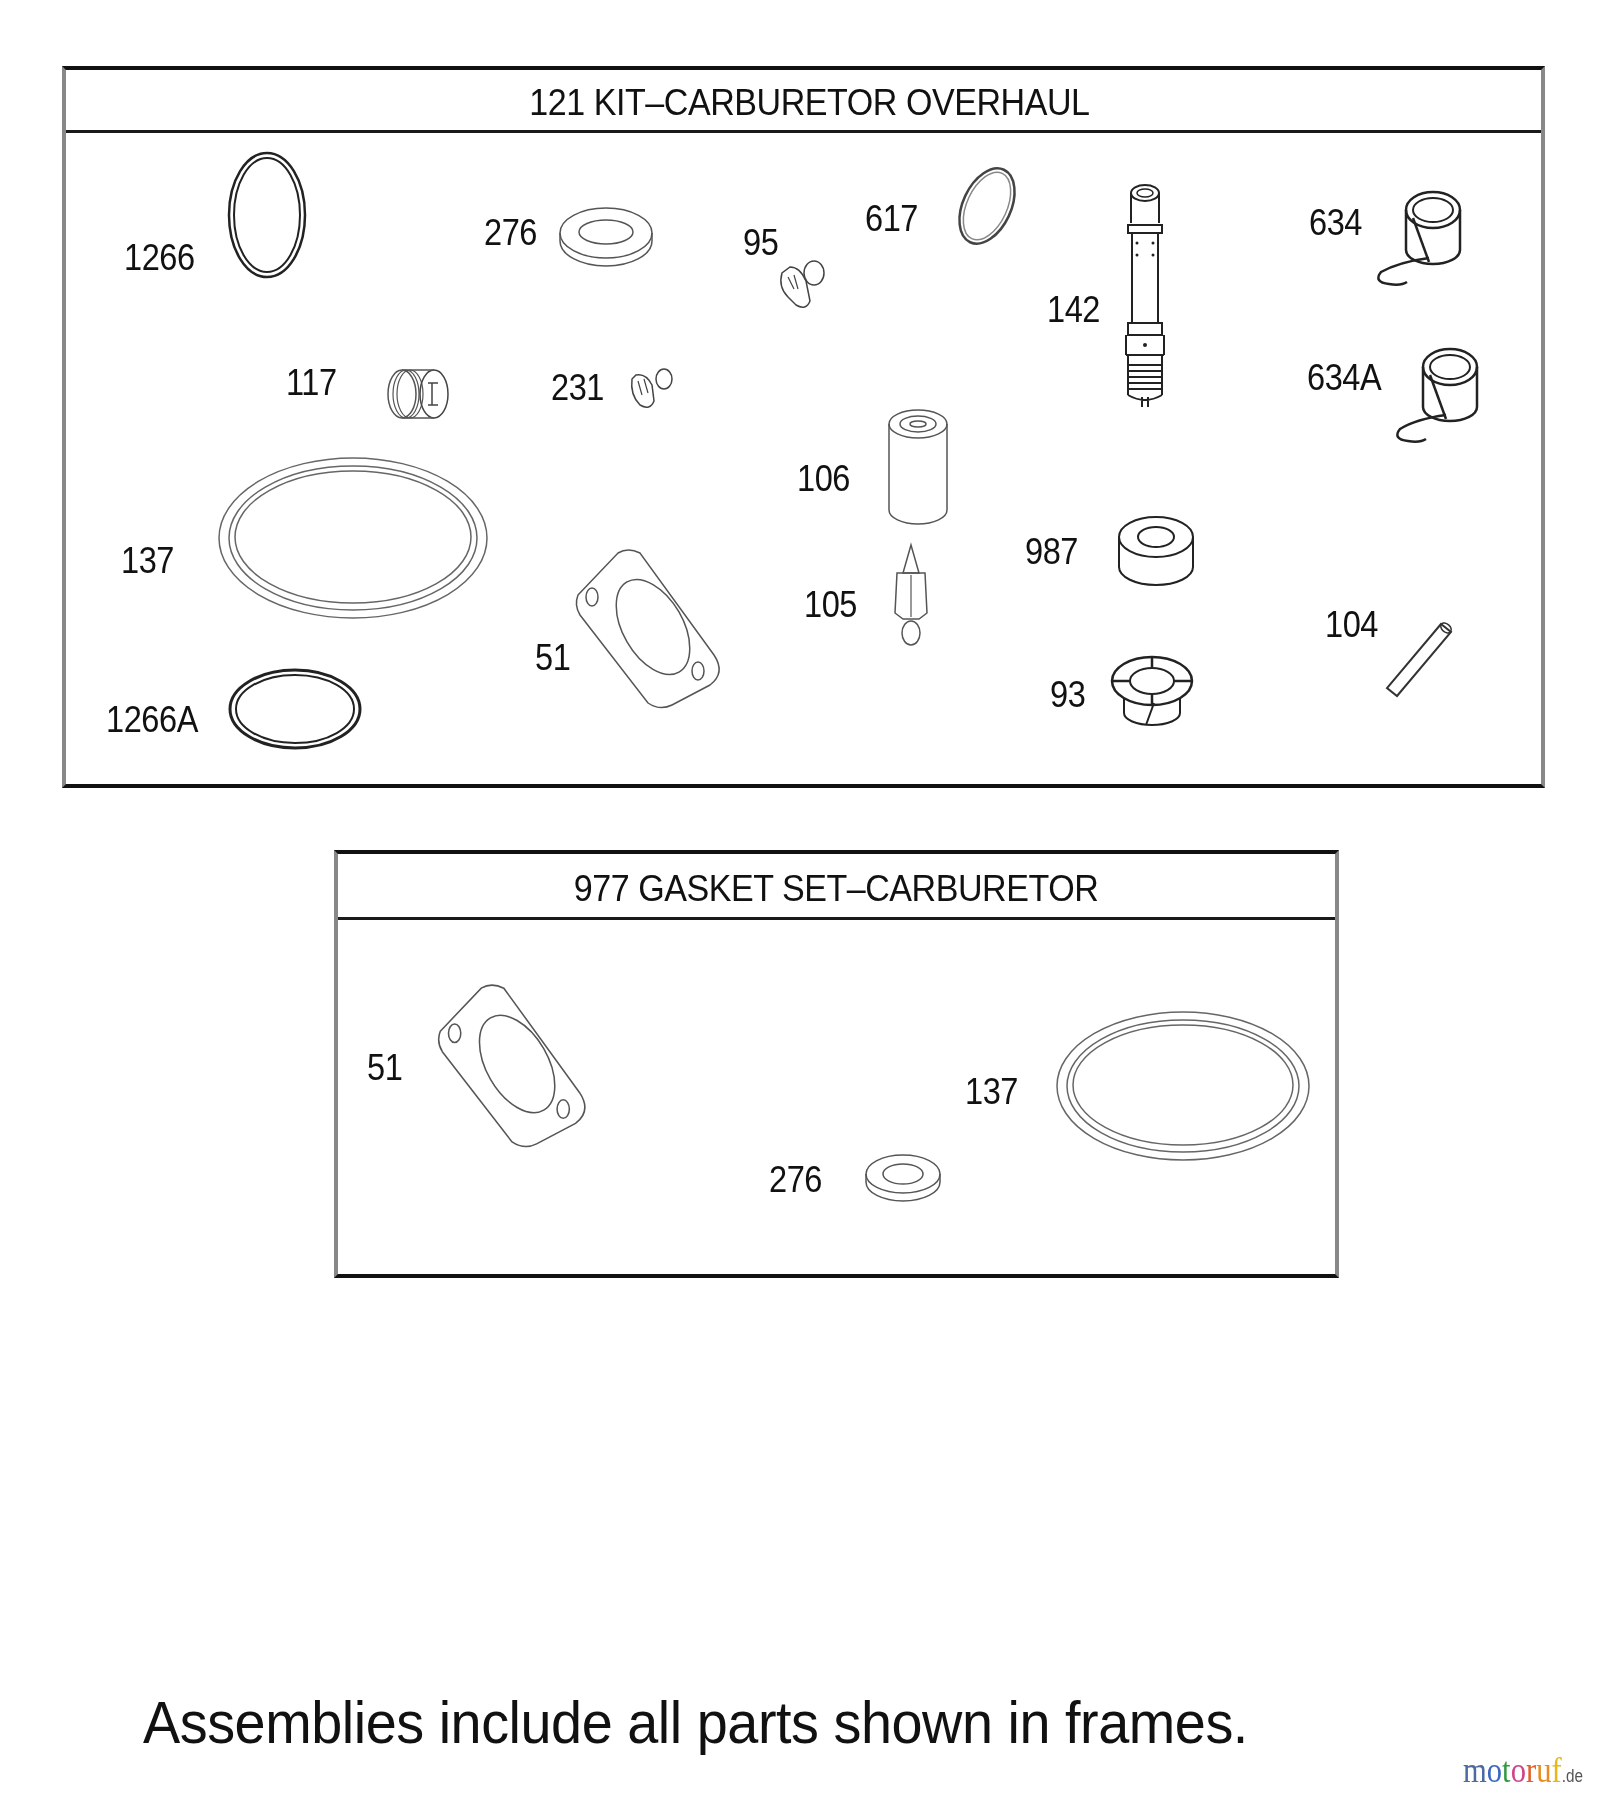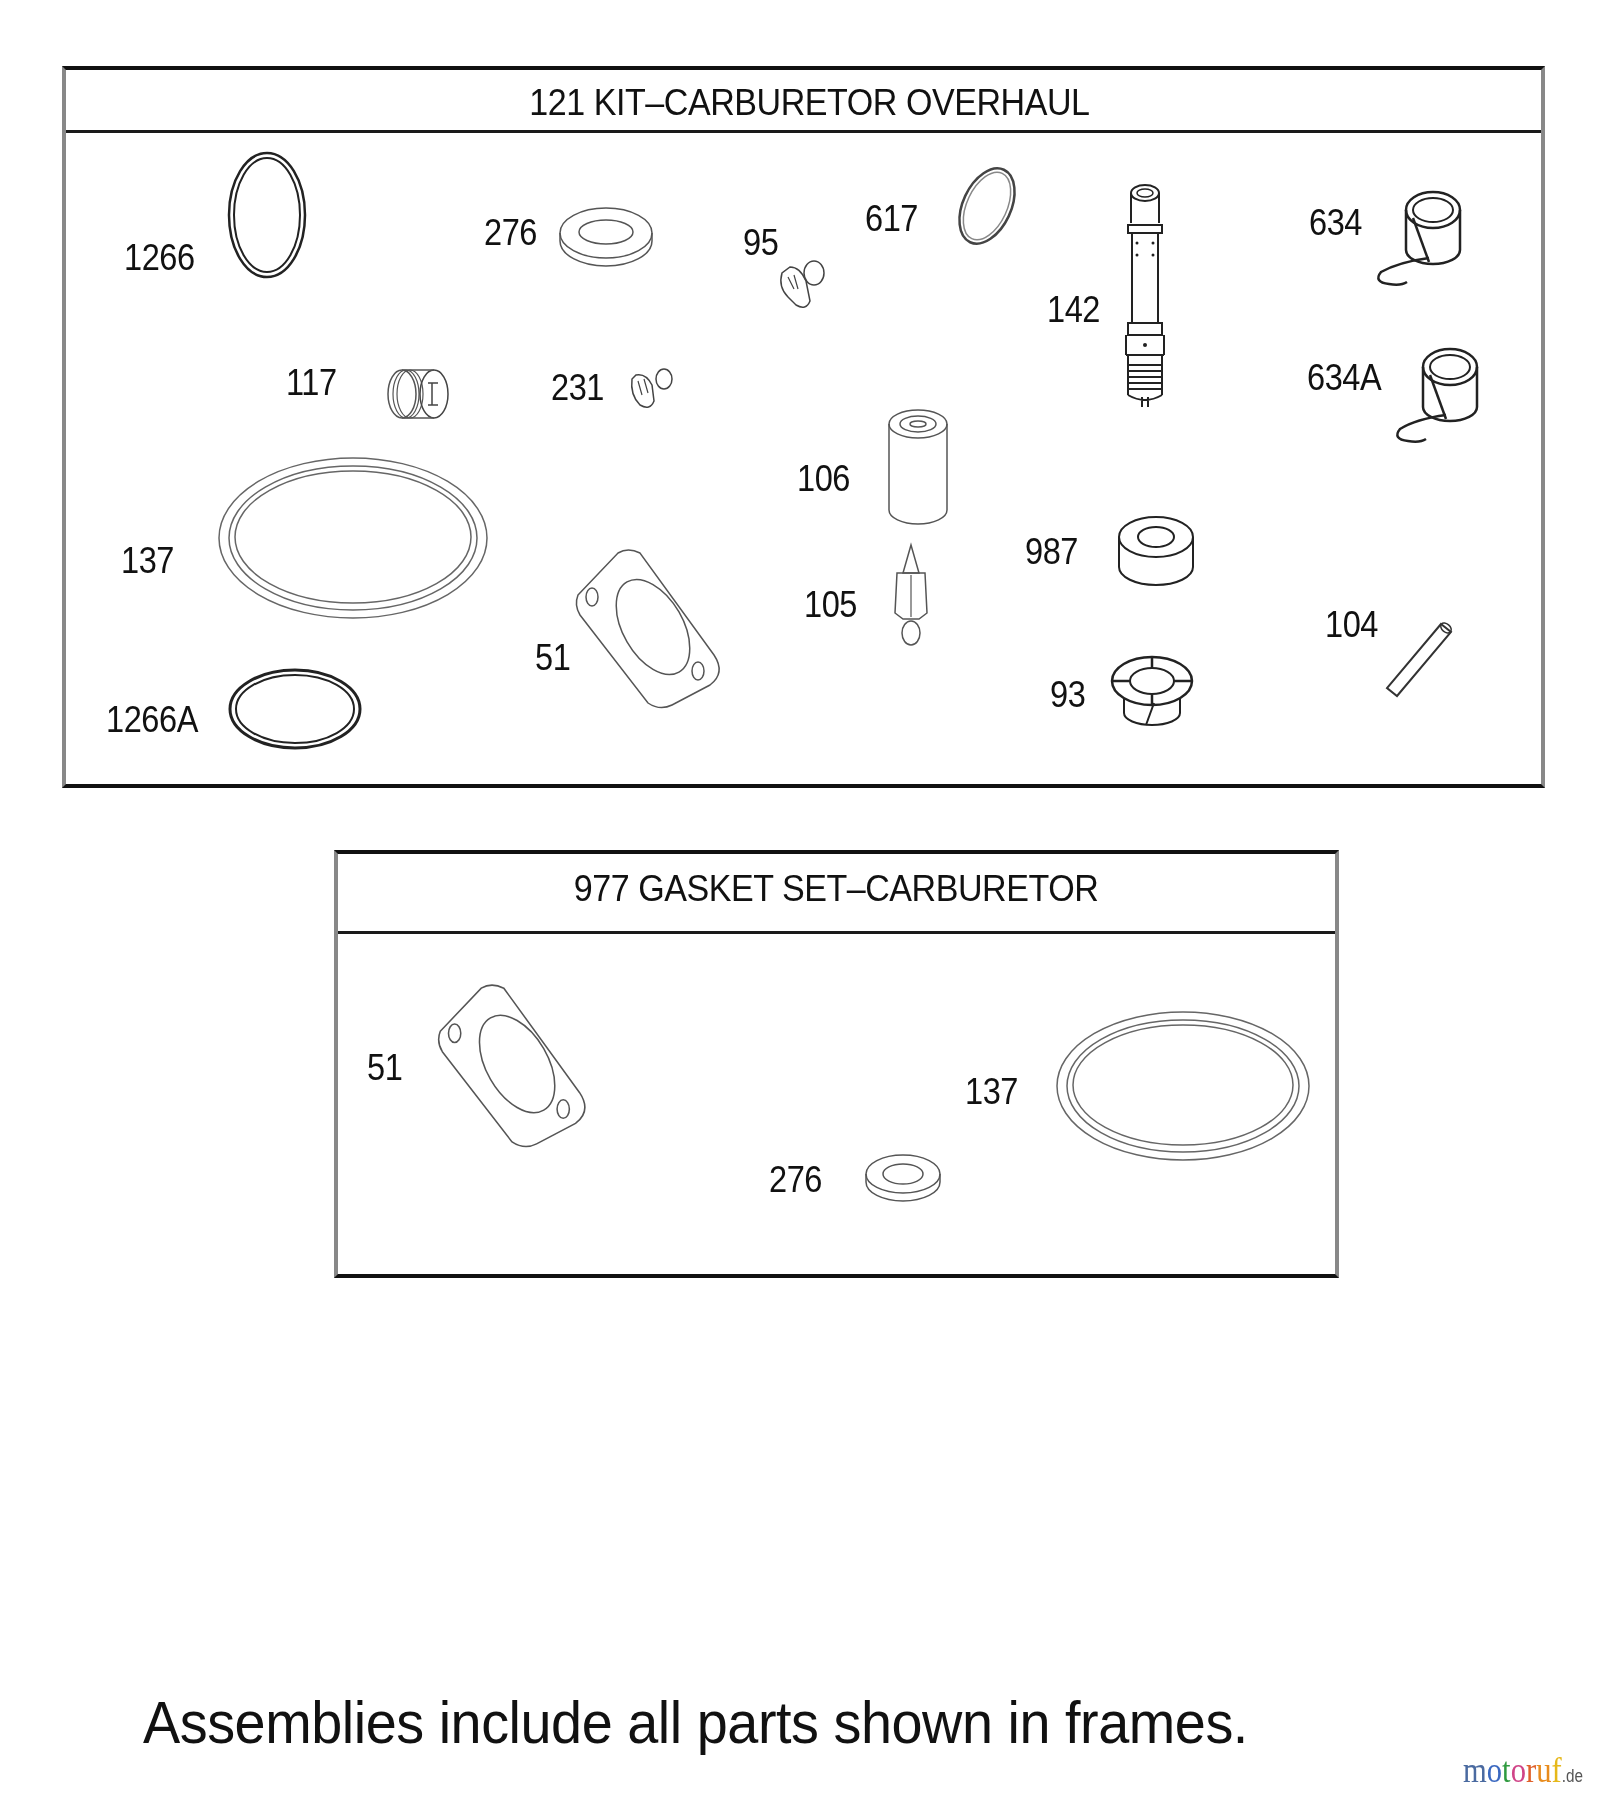--- a/index.html
+++ b/index.html
@@ -182,21 +182,21 @@
   <svg viewBox="0 0 84 72">
     <ellipse cx="42" cy="26" rx="40" ry="24" fill="none" stroke="#222" stroke-width="2.5"></ellipse>
     <ellipse cx="42" cy="26" rx="22" ry="13" fill="none" stroke="#222" stroke-width="2"></ellipse>
     <path d="M42 2 v10 M42 40 v10 M2 26 h18 M64 26 h18" stroke="#222" stroke-width="2.5"></path>
     <path d="M14 44 v14 a28 12 0 0 0 56 0 v-14" fill="none" stroke="#222" stroke-width="2"></path>
     <path d="M44 48 l-8 22" stroke="#222" stroke-width="2"></path>
   </svg>
 </div>
 
 <div class="frame" style="left:334px; top:850px; width:1005px; height:428px;">
-  <div class="frame-header" style="height:80px; padding-top:14px;">
+  <div class="frame-header" style="height:66px; padding-top:14px;">
     <span class="frame-title">977 GASKET SET–CARBURETOR</span>
   </div>
 </div>
 
 <span class="lbl" style="left:367px; top:1049px;">51</span>
 <span class="lbl" style="left:965px; top:1073px;">137</span>
 <span class="lbl" style="left:769px; top:1161px;">276</span>
 
 <div class="part" style="left:430px; top:980px; width:164px; height:168px;">
   <svg viewBox="0 0 160 164">

